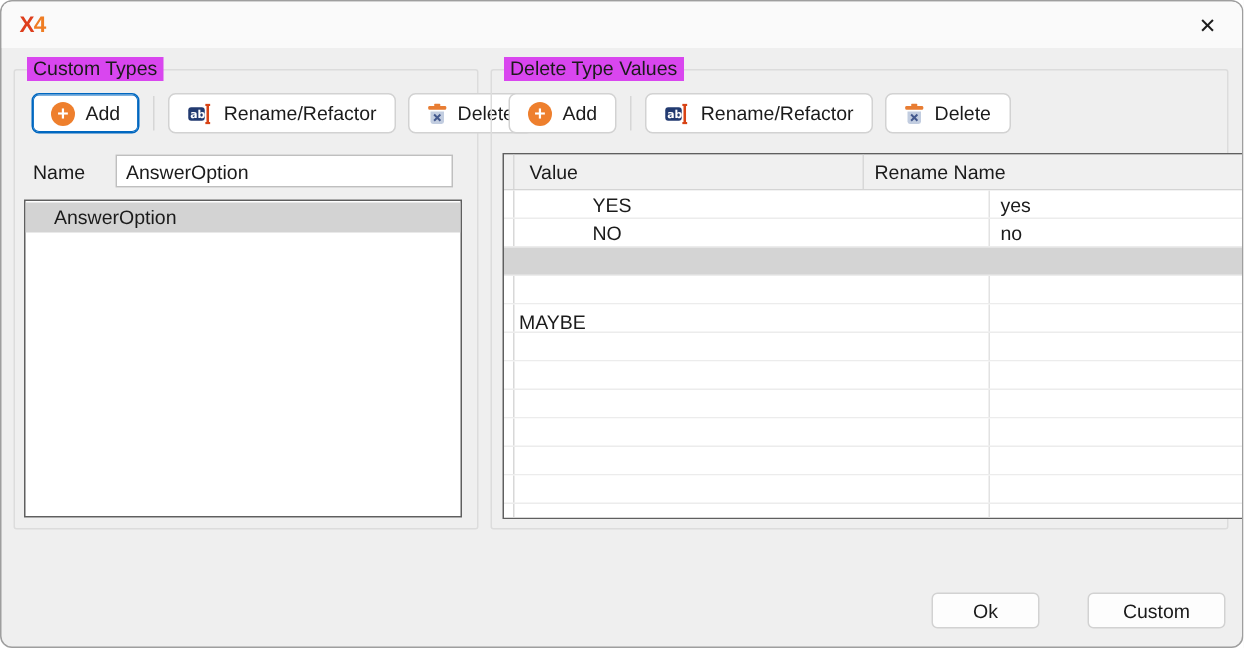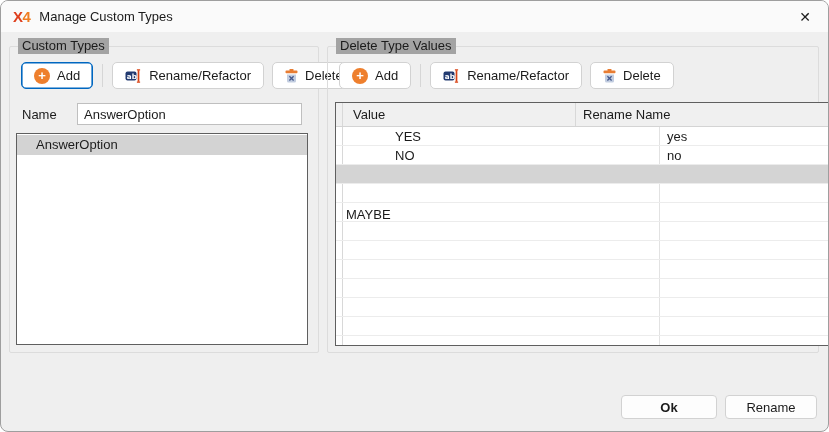--- a/index.html
+++ b/index.html
@@ -23,21 +23,21 @@
   .win-title { margin-left:9px; }
   .close-btn {
     position:absolute; right:6px; top:2px; width:34px; height:27px;
     background:transparent; border:none; font-family:inherit; font-size:14px;
     color:#1b1b1b; display:flex; align-items:center; justify-content:center; cursor:default;
   }
 
   
   .group { position:absolute; border:1px solid #dcdcdc; border-radius:2px; }
   .group-label {
-    position:absolute; top:-9px; left:8px; background:#a3a3a3; padding:0 4px; line-height:16px;
+    position:absolute; top:-9px; left:8px; background:#d946ef; padding:0 4px; line-height:16px;
   }
   .group-left  { left:8px;   top:45px; width:310px; height:307px; }
   .group-right { left:326px; top:45px; width:492px; height:307px; }
 
   
   .toolbar { position:absolute; left:11px; top:15px; display:flex; align-items:center; gap:8px; }
   .btn {
     display:inline-flex; align-items:center; justify-content:center; gap:7px;
     height:27px; padding:0 12px; background:#ffffff;
     border:1px solid #d2d2d2; border-radius:5px;
@@ -80,34 +80,33 @@
   .cell.display { flex:1; border-left:1px solid #e2e2e2; padding-left:7px; }
   .grid-header .cell.display { border-left-color:#d8d8d8; }
   .scroll-strip { position:absolute; top:24px; right:0; bottom:0; width:6px; background:#f3f6fb; }
 
   
   .footer-btn {
     position:absolute; top:394px; height:24px; background:#fdfdfd;
     border:1px solid #d2d2d2; border-radius:4px; font-family:inherit; font-size:13px;
     color:#1b1b1b; cursor:default;
   }
-  .footer-btn.ok { left:620px; width:96px;font-weight:bold; }
+  .footer-btn.ok { left:620px; width:72px; }
   .footer-btn.cancel { left:724px; width:92px; }
 </style>
 </head>
 <body>
 
 <div class="window">
 
   <div class="titlebar">
     <span class="logo">
         <span class="lx">X</span>
         <span class="l4">4</span>
       </span>
-    <span class="win-title">Manage Custom Types</span>
     <button class="close-btn">
         <span>✕</span>
       </button>
   </div>
 
   <div class="group group-left">
     <span class="group-label">Custom Types</span>
 
     <div class="toolbar">
       <button class="btn focus">
@@ -248,15 +247,15 @@
             <span class="cell-strip"></span>
             <span class="cell value"></span>
             <span class="cell display"></span>
           </div>
         </div>
       <span class="scroll-strip"></span>
     </div>
   </div>
 
   <button class="footer-btn ok">Ok</button>
-  <button class="footer-btn cancel">Rename</button>
+  <button class="footer-btn cancel">Custom</button>
 
 </div>
 
 </body></html>

